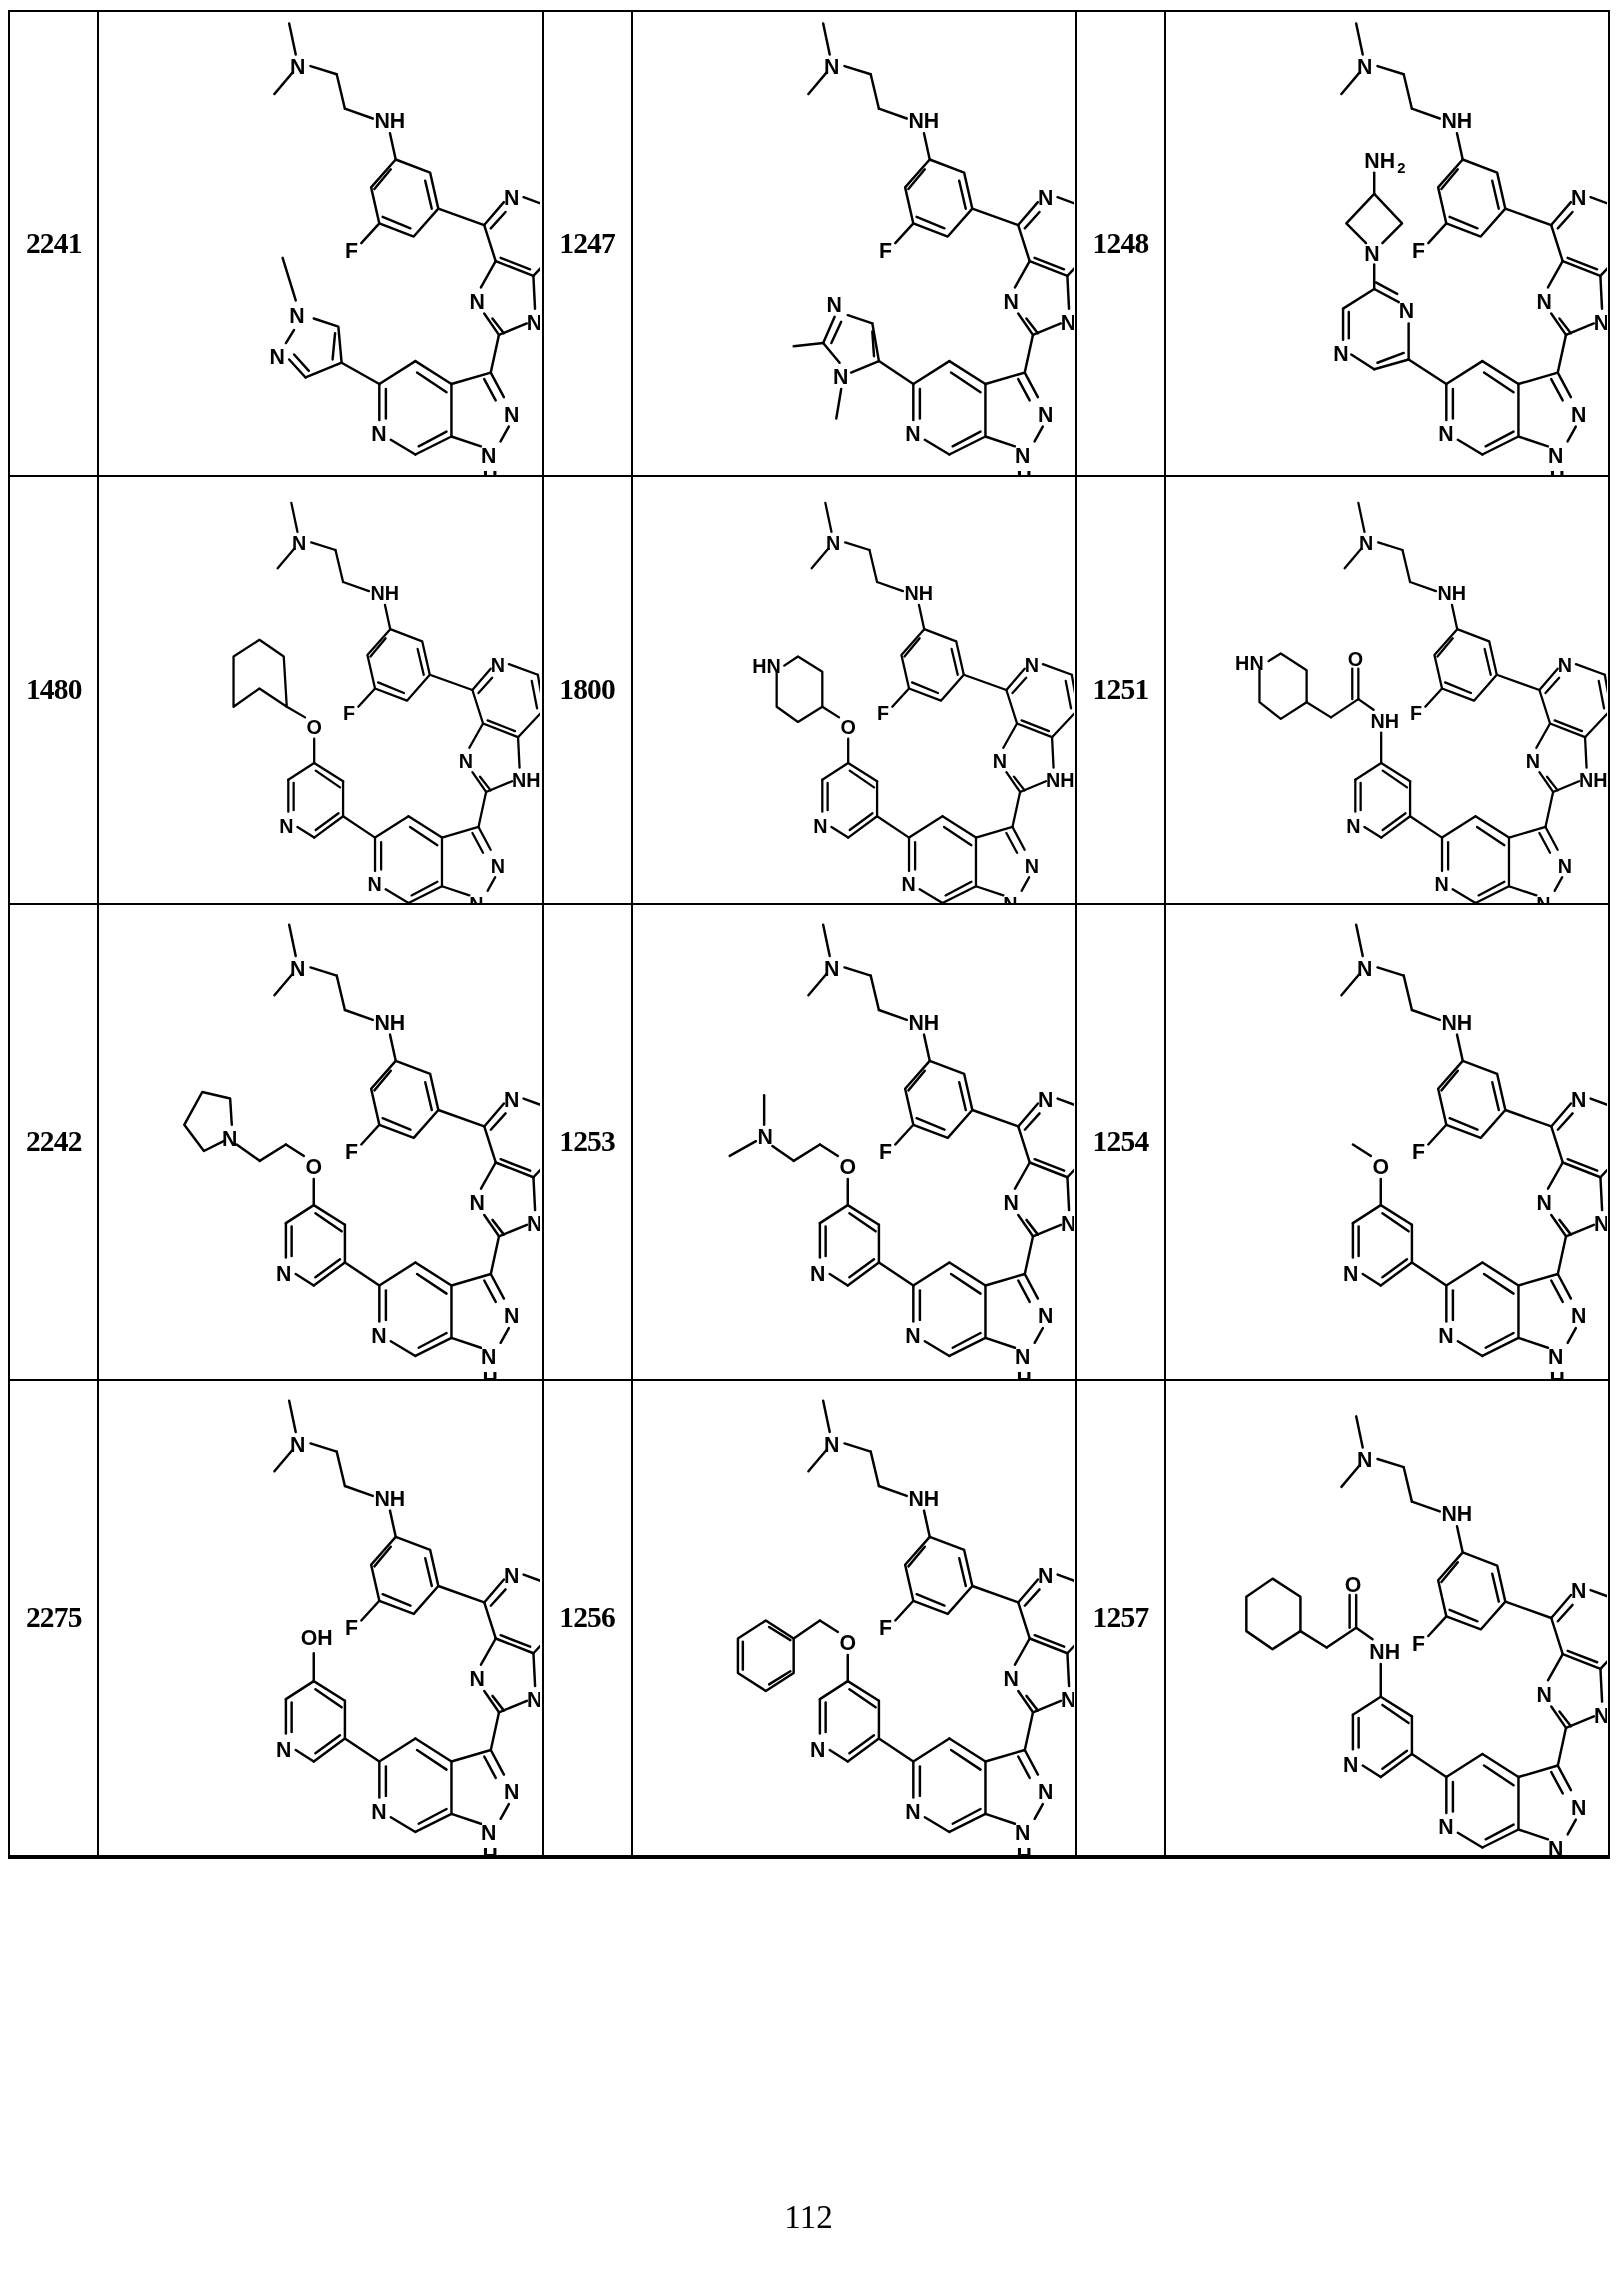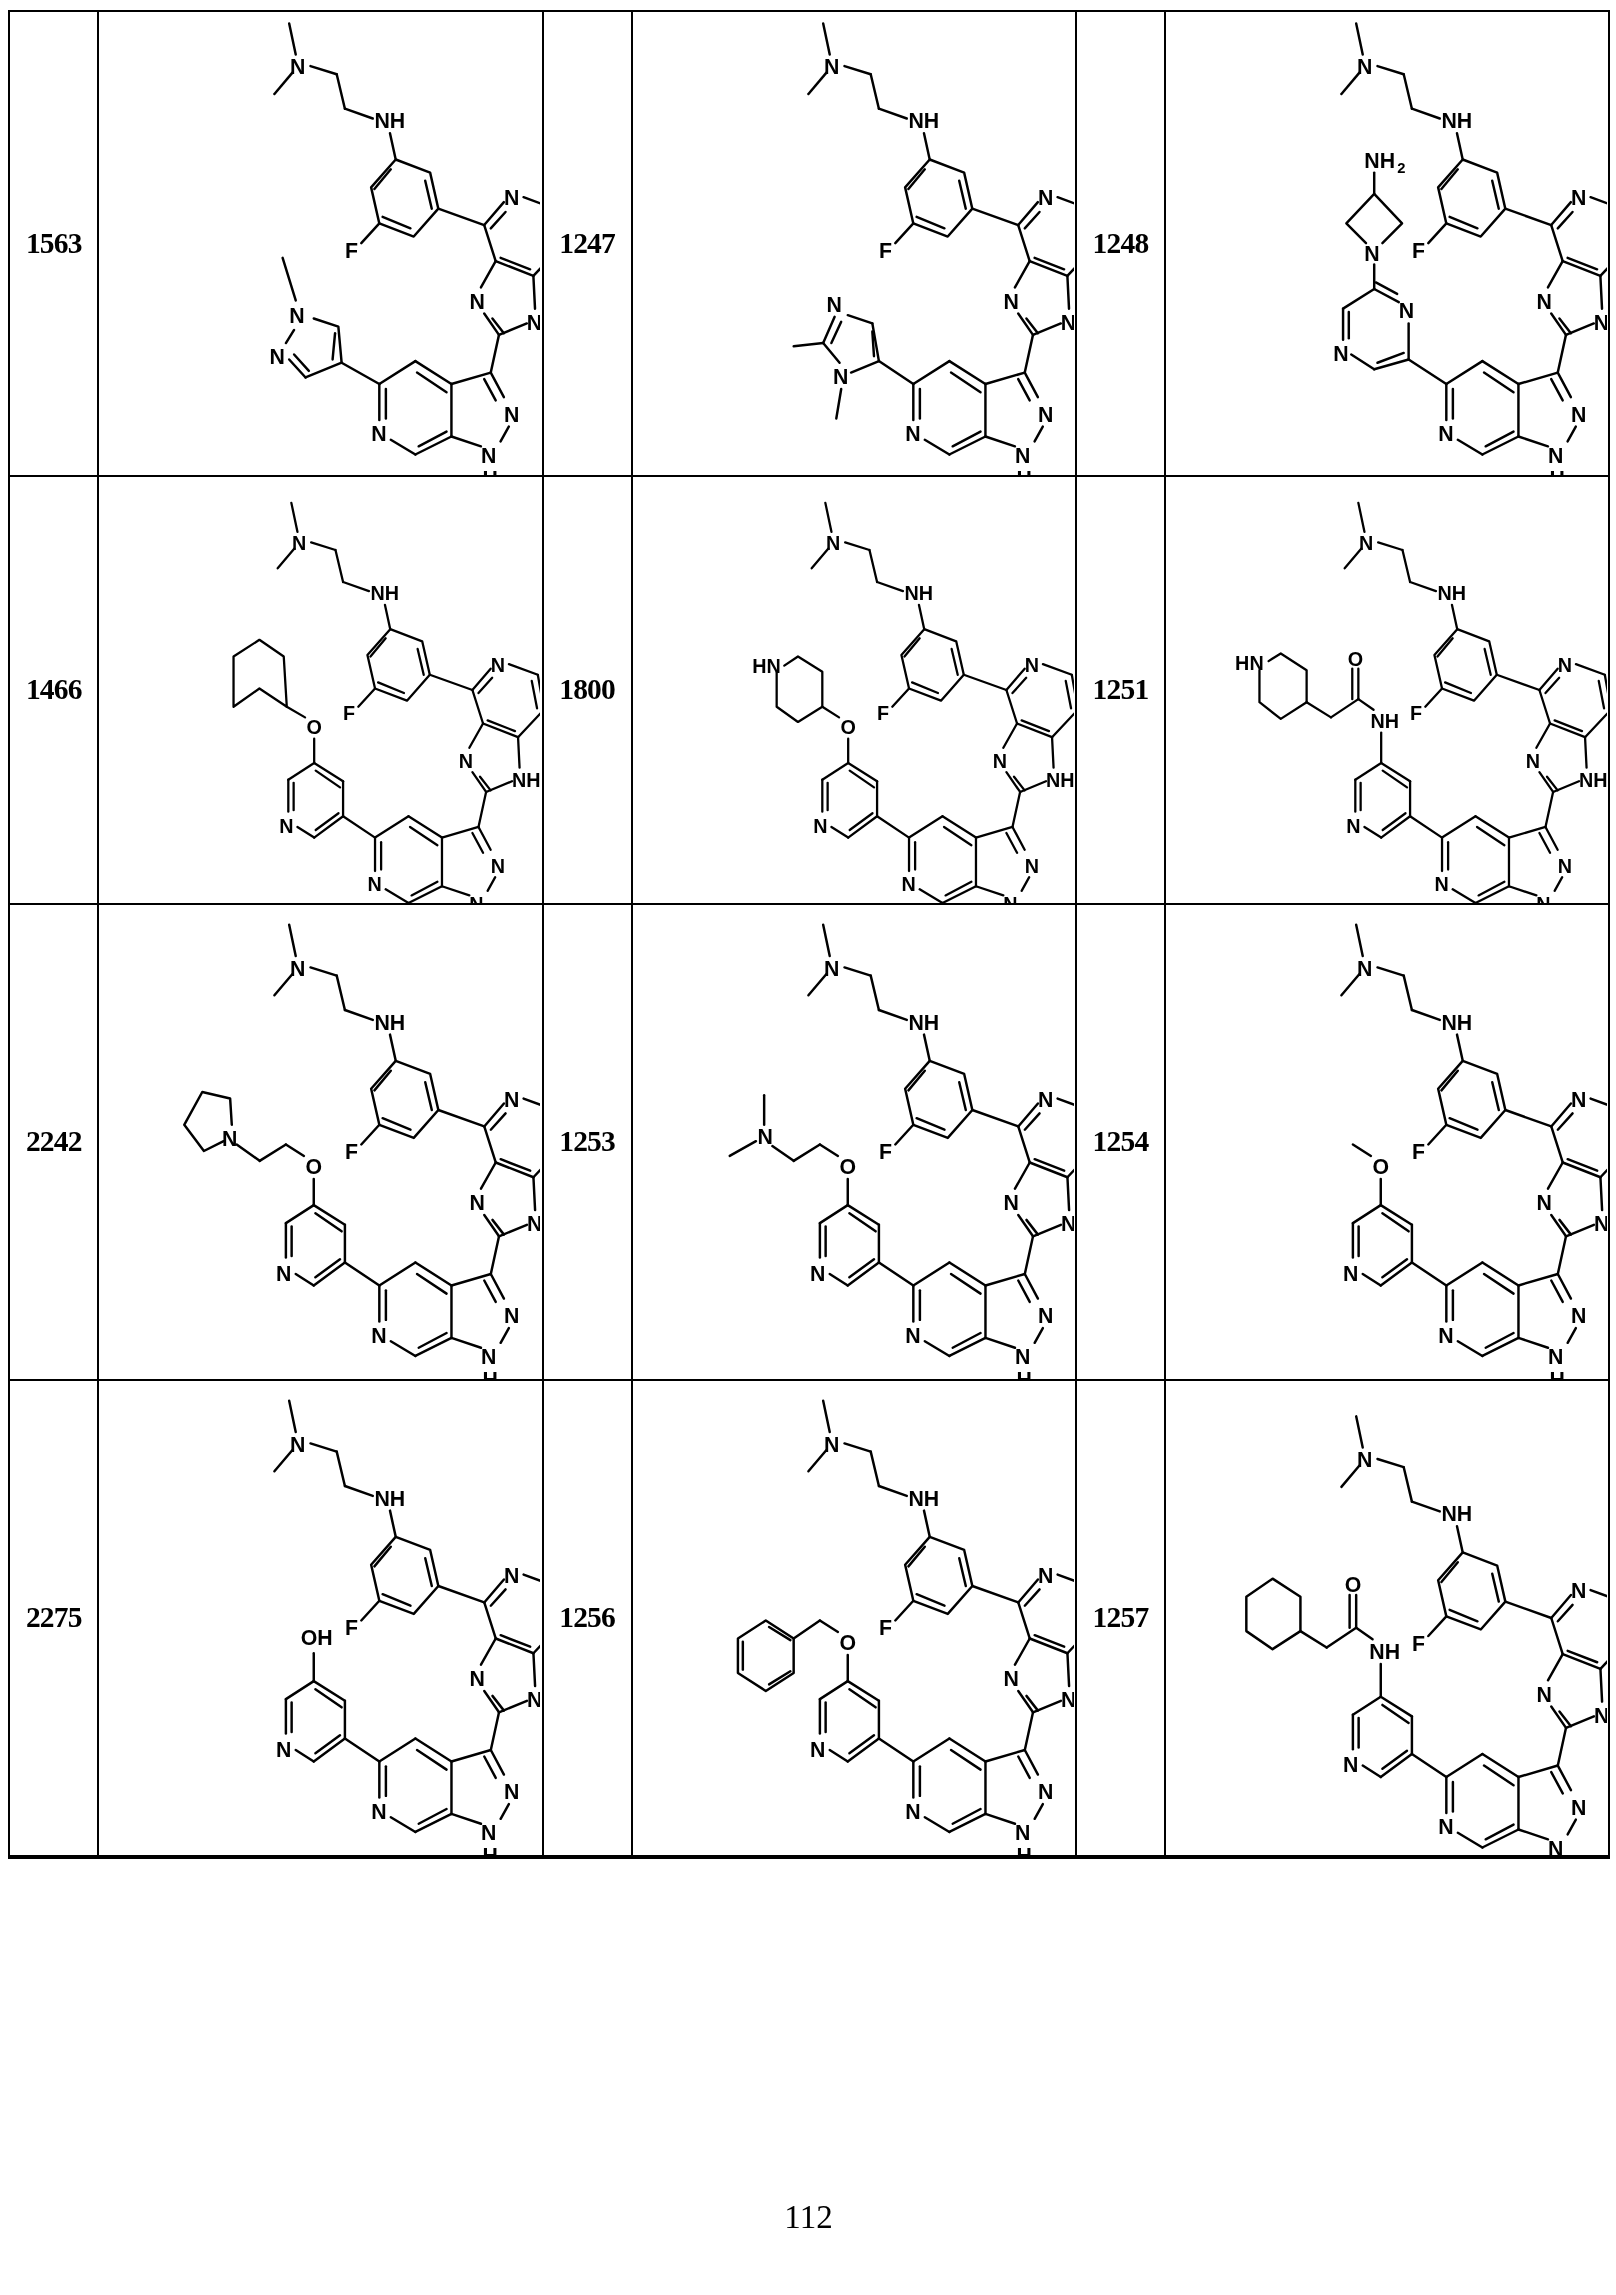--- a/index.html
+++ b/index.html
@@ -85,21 +85,21 @@
       <line x1="390" y1="530" x2="424" y2="512"></line>
     </g>
   </defs>
 </svg>
 
 <div class="table">
   <table class="cmpd">
 
     <tbody>
         <tr class="row1">
-      <td class="num"><span>1563</span></td>
+      <td class="num"><span>2241</span></td>
       <td class="struct">
         <svg class="mol" viewBox="0 0 538 565">
           <use href="#core"></use>
 
           <line x1="342" y1="454" x2="296" y2="428"></line>
           <polyline points="296,428 292,384 262,374"></polyline>
           <line x1="288" y1="392" x2="285" y2="424"></line>
           <text x="232" y="380">N</text>
           <line x1="240" y1="352" x2="224" y2="300"></line>
           <line x1="238" y1="388" x2="228" y2="404"></line>
@@ -149,21 +149,21 @@
           <text x="242" y="304">N</text>
           <polyline points="244,282 220,258 254,222 288,258 264,282"></polyline>
           <line x1="254" y1="222" x2="254" y2="196"></line>
           <text x="242" y="190">NH</text>
           <text x="282" y="196" style="font-size:18px">2</text>
         </svg>
       </td>
     </tr>
 
     <tr class="row2">
-      <td class="num"><span>1466</span></td>
+      <td class="num"><span>1480</span></td>
       <td class="struct">
         <svg class="mol" viewBox="0 -20 538 560">
           <use href="#core"></use>
 
           <line x1="342" y1="454" x2="300" y2="426"></line>
           <line x1="300" y1="426" x2="300" y2="380"></line>
           <line x1="300" y1="380" x2="262" y2="356"></line>
           <line x1="296" y1="388" x2="264" y2="366"></line>
           <line x1="262" y1="356" x2="228" y2="378"></line>
           <line x1="228" y1="378" x2="228" y2="420"></line>

